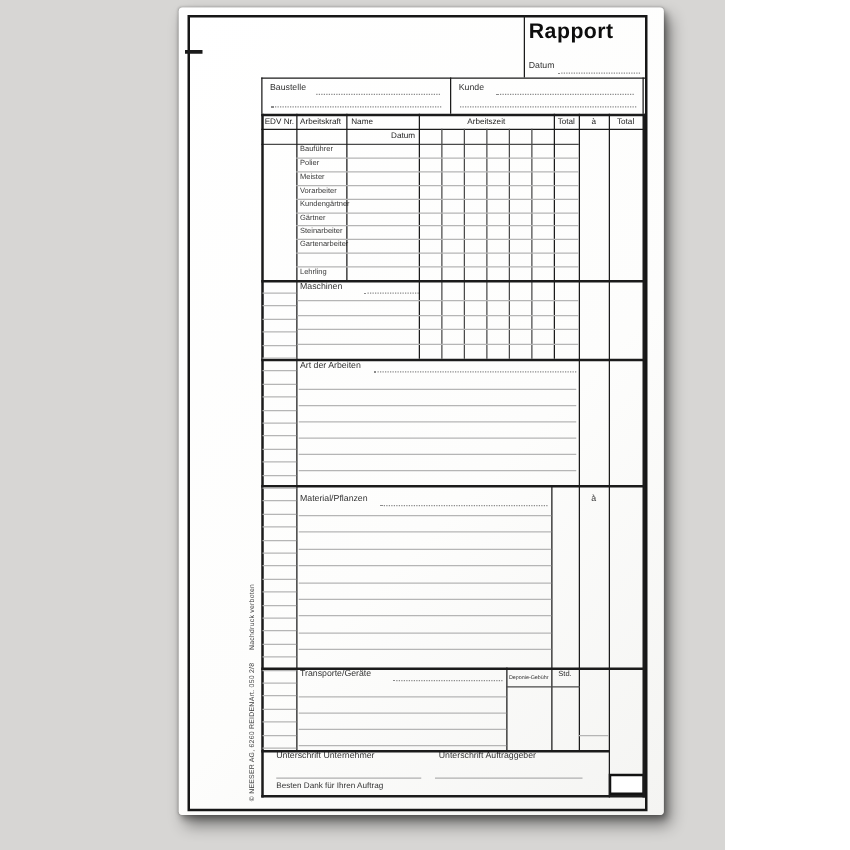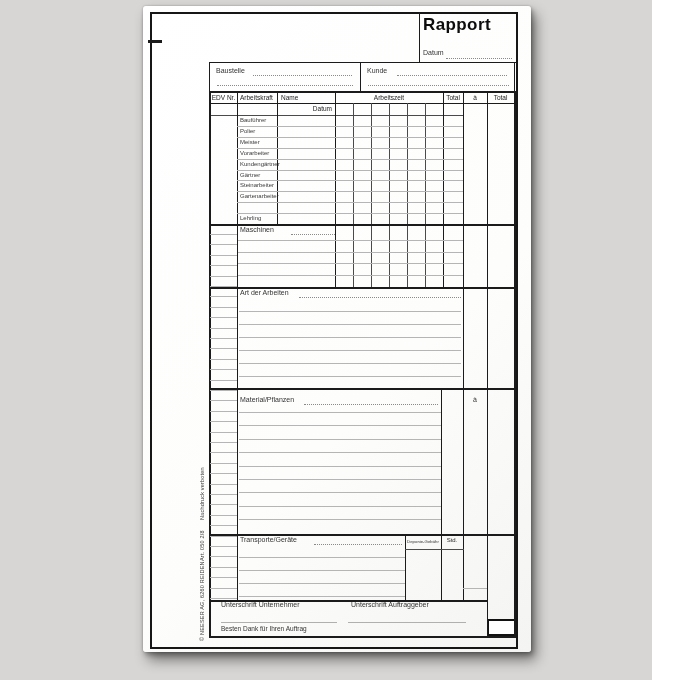--- a/index.html
+++ b/index.html
@@ -1,18 +1,18 @@
 <!DOCTYPE html>
 <html><head>
 <meta charset="utf-8">
 <style>
   html,body{margin:0;padding:0;}
   *{box-sizing:border-box;}
   #canvas{
-    position:relative;width:652px;height:680px;overflow:hidden;
+    position:relative;width:580px;height:680px;overflow:hidden;
     background:#d7d6d4;
     font-family:"Liberation Sans","DejaVu Sans",sans-serif;
   }
   .sheet{
     position:absolute;left:143px;top:6px;width:388px;height:646px;
     background:linear-gradient(135deg,#ffffff 0%,#fdfdfc 60%,#f4f4f2 100%);
     border-radius:3px;
     box-shadow:0 0 2px rgba(0,0,0,.25), 5px 8px 13px rgba(0,0,0,.45), 2px 3px 5px rgba(0,0,0,.3);
   }
   .frame{

